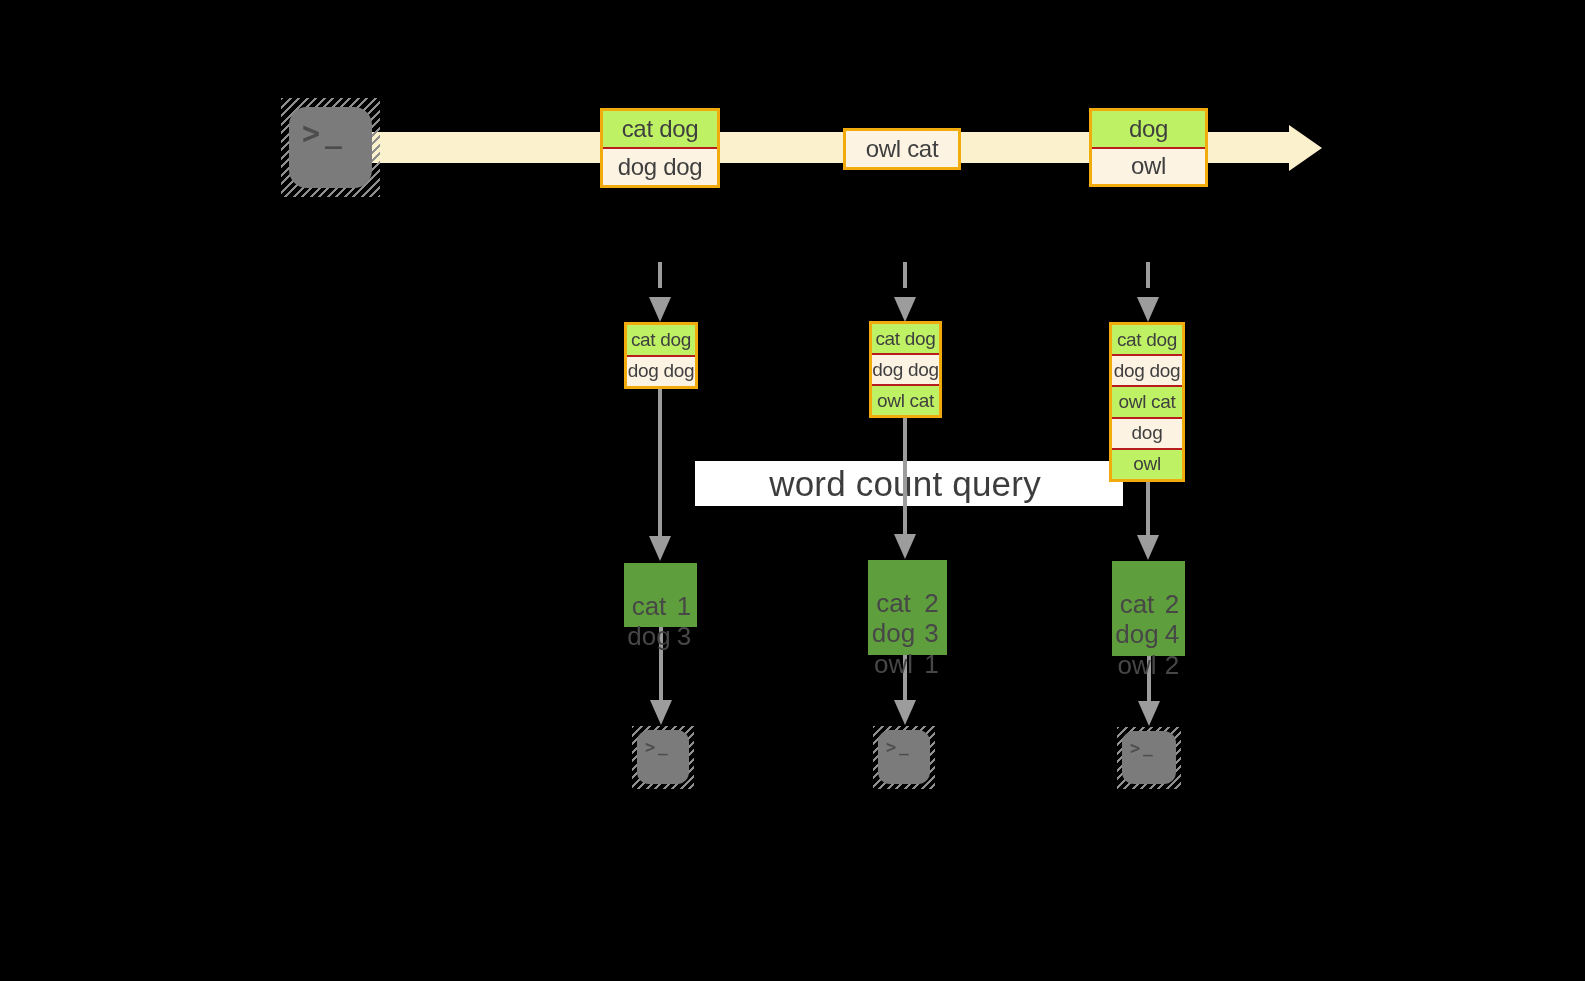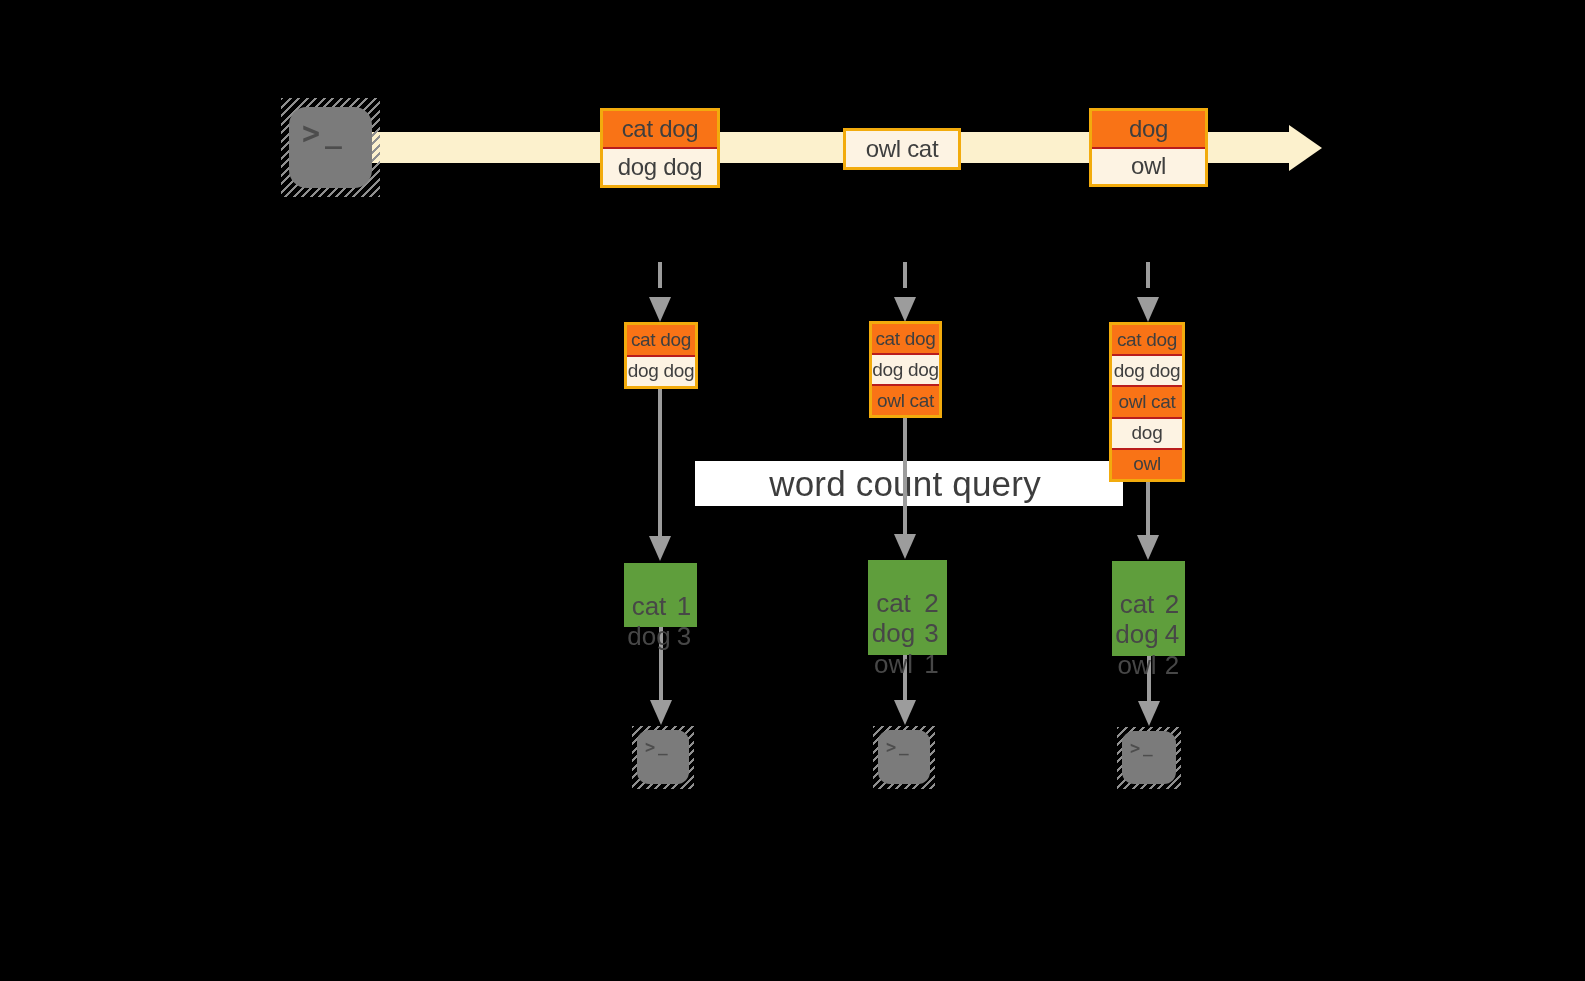--- a/index.html
+++ b/index.html
@@ -24,21 +24,21 @@
   .term-lg .p-us{left:36px;top:12px;font-size:28px;}
   .term-sm .p-gt{left:8px;top:9px;font-size:17px;}
   .term-sm .p-us{left:21px;top:9px;font-size:16px;}
 
   
   .obox{position:absolute;border:3px solid #f2ab0d;z-index:3;display:flex;flex-direction:column;
         box-sizing:border-box;}
   .ocell{flex:1 1 0;display:flex;align-items:center;justify-content:center;
          color:#3f3f3f;letter-spacing:-0.3px;}
   .ocell + .ocell{border-top:2px solid #b91c1c;}
-  .peach{background:#f97316;}
+  .peach{background:#bef264;}
   .cream{background:#fdf3e3;}
   .lg .ocell{font-size:24px;}
   .sm .ocell{font-size:19px;}
 
   
   .varrow{position:absolute;width:22px;z-index:2;}
   .varrow .line{position:absolute;left:9px;top:0;width:4px;height:calc(100% - 22px);background:#9c9c9c;}
   .varrow .dash{position:absolute;left:9px;top:0;width:4px;height:26px;background:#9c9c9c;}
   .varrow .tri{position:absolute;left:0;bottom:0;width:0;height:0;
                border-left:11px solid transparent;border-right:11px solid transparent;

